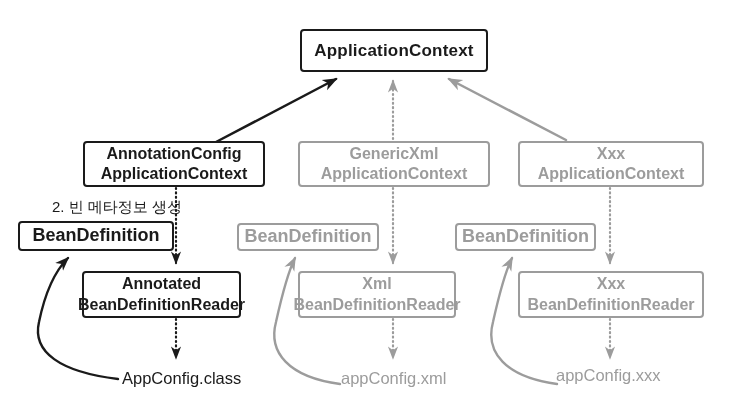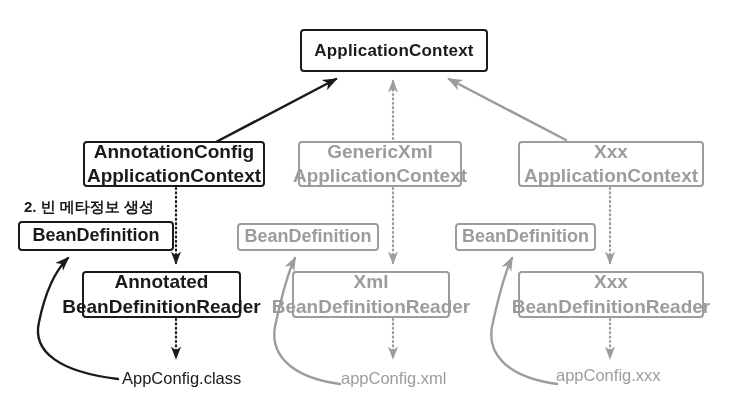--- a/index.html
+++ b/index.html
@@ -30,28 +30,28 @@
     display:flex;align-items:center;justify-content:center;
     text-align:center;
     border-radius:4px;
     background:var(--bg);
     white-space:pre-line;
     line-height:1.28;
   }
   .node.black{border:2.4px solid var(--ink);color:var(--ink);font-weight:bold;}
   .node.gray{border:2px solid var(--muted);color:var(--muted);font-weight:bold;}
   .ctx-top{font-size:17px;letter-spacing:.2px;}
-  .ctx{font-size:19px;}
+  .ctx{font-size:16px;}
   .bd{font-size:18px;}
   .floating{
     position:absolute;
     white-space:nowrap;
     line-height:1.2;
   }
-  .step-label{font-weight:bold;font-size:15px;color:var(--ink);}
+  .step-label{font-weight:normal;font-size:15px;color:var(--ink);margin-left:28px;}
   .file-label{font-size:16.5px;}
   .file-black{color:var(--ink);}
   .file-gray{color:var(--muted);}
 </style>
 </head>
 <body>
 
 <div class="canvas">
 
   <svg class="connectors" viewBox="0 0 742 412" xmlns="http://www.w3.org/2000/svg">
@@ -79,38 +79,38 @@
     <path class="ln-gray dotted" d="M 610 188 L 610 263" marker-end="url(#ah-gray)"></path>
     <path class="ln-gray dotted" d="M 610 319 L 610 358" marker-end="url(#ah-gray)"></path>
     <path class="ln-gray curve" d="M 557 384 C 505 377 485 352 493 322 C 499 295 505 272 512 258" marker-end="url(#ah-gray)"></path>
   </svg>
 
   <div class="node black ctx-top" style="left:300px;top:29px;width:188px;height:43px;">ApplicationContext</div>
 
   <div class="node black ctx" style="left:83px;top:141px;width:182px;height:46px;">AnnotationConfig
 ApplicationContext</div>
 
-  <div class="node gray ctx" style="left:298px;top:141px;width:164px;height:46px;">GenericXml
+  <div class="node gray ctx" style="left:298px;top:141px;width:192px;height:46px;">GenericXml
 ApplicationContext</div>
 
   <div class="node gray ctx" style="left:518px;top:141px;width:186px;height:46px;">Xxx
 ApplicationContext</div>
 
   <div class="floating step-label" style="left:24px;top:198px;">2. 빈 메타정보 생성</div>
 
   <div class="node black bd" style="left:18px;top:221px;width:156px;height:30px;">BeanDefinition</div>
 
   <div class="node gray bd" style="left:237px;top:223px;width:142px;height:28px;">BeanDefinition</div>
 
   <div class="node gray bd" style="left:455px;top:223px;width:141px;height:28px;">BeanDefinition</div>
 
   <div class="node black ctx" style="left:82px;top:271px;width:159px;height:47px;">Annotated
 BeanDefinitionReader</div>
 
-  <div class="node gray ctx" style="left:292px;top:271px;width:158px;height:47px;">Xml
+  <div class="node gray ctx" style="left:298px;top:271px;width:158px;height:47px;">Xml
 BeanDefinitionReader</div>
 
   <div class="node gray ctx" style="left:518px;top:271px;width:186px;height:47px;">Xxx
 BeanDefinitionReader</div>
 
 
   <div class="floating file-label file-black" style="left:122px;top:369px;">AppConfig.class</div>
 
   <div class="floating file-label file-gray" style="left:341px;top:369px;">appConfig.xml</div>
 

